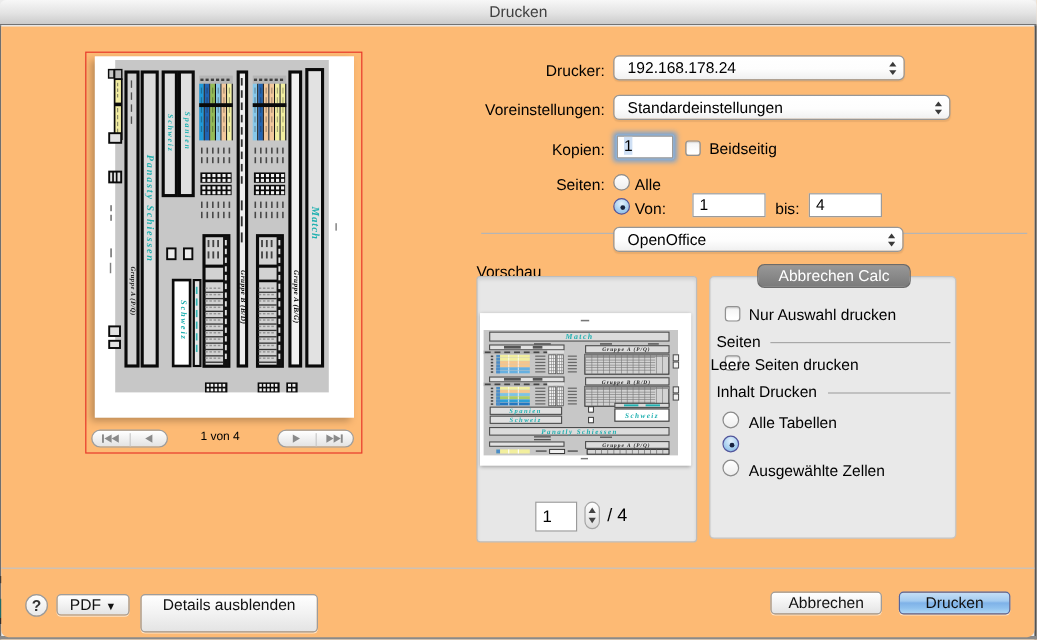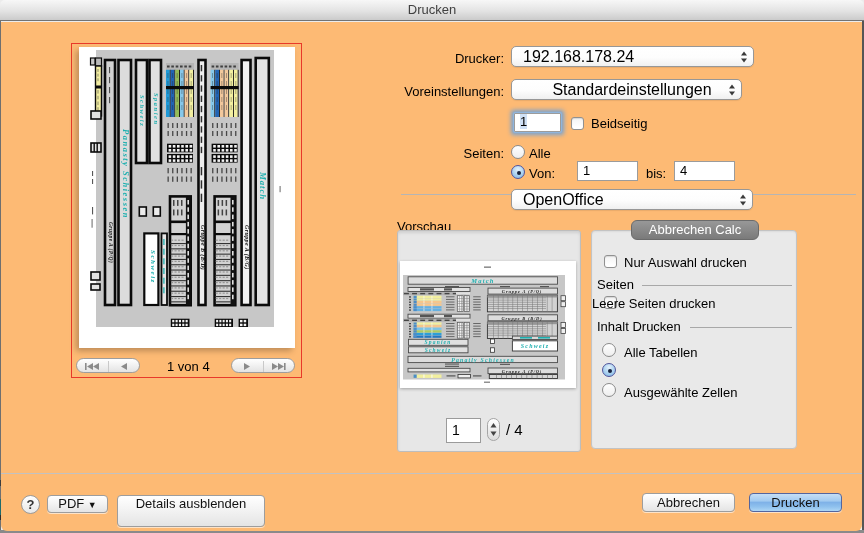--- a/index.html
+++ b/index.html
@@ -43,21 +43,21 @@
     background:linear-gradient(#c5def5 0%, #a3cbf0 40%, #7fb2e8 50%, #8fc1ee 75%, #aed6f4 100%);
     border:1px solid #54659e;
   }
 
   
   .flabel { position:absolute; font-size:13px; color:#000; text-align:right; width:160px; }
 
   .popup {
     position:absolute; height:21px; border:1px solid #979797; border-radius:5px;
     background:linear-gradient(#ffffff 0%, #fdfdfd 55%, #f0f0f0 100%);
-    font-size:16px; color:#000; line-height:19px; padding-left:11px;
+    font-size:13px; color:#000; line-height:19px; padding-left:11px;
     box-shadow:0 1px 1px rgba(0,0,0,.08);
   }
   .popup svg { position:absolute; right:5px; top:3px; }
 
   .tfield {
     position:absolute; background:#fff; border:1px solid #9b9b9b;
     font-size:13px; color:#000; padding-left:5px; line-height:18px;
   }
   .checkbox {
     position:absolute; width:13px; height:13px; border:1px solid #919191;
@@ -122,27 +122,28 @@
   <div id="content">
 
     <div class="flabel" style="left:343px; top:29px;">Drucker:</div>
     <div class="popup" style="left:510px; top:24px; width:243px;">192.168.178.24
       <svg width="8" height="14" viewBox="0 0 8 14">
         <path d="M4 1.5 L7 5.5 L1 5.5 Z" fill="#3a3a3a"></path>
         <path d="M4 12.5 L1 8.5 L7 8.5 Z" fill="#3a3a3a"></path>
       </svg>
     </div>
     <div class="flabel" style="left:343px; top:62px;">Voreinstellungen:</div>
-    <div class="popup" style="left:510px; top:57px; width:231px;text-align:center;">Standardeinstellungen
+    <div class="popup" style="left:510px; top:57px; width:281px;">Standardeinstellungen
       <svg width="8" height="14" viewBox="0 0 8 14">
         <path d="M4 1.5 L7 5.5 L1 5.5 Z" fill="#3a3a3a"></path>
         <path d="M4 12.5 L1 8.5 L7 8.5 Z" fill="#3a3a3a"></path>
       </svg>
     </div>
 
+    <div class="flabel" style="left:343px; top:95px;">Kopien:</div>
     <div class="tfield" style="left:513px; top:91px; width:47px; height:19px; border-radius:1px; box-shadow:0 0 0 1px #8fb5dd, 0 0 4px 3px rgba(110,160,215,.95); line-height:16px;"><span style="background:#cfe0f5;">1</span></div>
     <div class="checkbox" style="left:570px; top:95px;"></div>
     <div class="ctext" style="left:590px; top:94px;">Beidseitig</div>
 
     <div class="flabel" style="left:343px; top:124px;">Seiten:</div>
     <div class="radio" style="left:510px; top:123px;"></div>
     <div class="ctext" style="left:528px; top:124px;">Alle</div>
     <div class="radio sel" style="left:510px; top:143px;"></div>
     <div class="ctext" style="left:528px; top:144px;">Von:</div>
     <div class="tfield" style="left:576px; top:139px; width:61px; height:20px;">1</div>
@@ -893,21 +894,21 @@
         </svg></div>
       <div class="navgrp" style="left:4px; top:314px;">
         <svg width="62" height="13" viewBox="0 0 62 13">
           <rect x="8" y="3" width="1.6" height="7" fill="#8a8a8a"></rect>
           <path d="M16 3 L10 6.5 L16 10 Z" fill="#8a8a8a"></path>
           <path d="M22 3 L16 6.5 L22 10 Z" fill="#8a8a8a"></path>
           <path d="M50 3 L44 6.5 L50 10 Z" fill="#8a8a8a"></path>
         </svg>
         <div class="navdiv"></div>
       </div>
-      <div class="ctext" style="left:95px; top:315px; font-size:13px;">1 von 4</div>
+      <div class="ctext" style="left:95px; top:315px; font-size:10px;">1 von 4</div>
       <div class="navgrp" style="left:159px; top:314px;">
         <svg width="62" height="13" viewBox="0 0 62 13">
           <path d="M12 3 L18 6.5 L12 10 Z" fill="#8a8a8a"></path>
           <path d="M40 3 L46 6.5 L40 10 Z" fill="#8a8a8a"></path>
           <path d="M46 3 L52 6.5 L46 10 Z" fill="#8a8a8a"></path>
           <rect x="52" y="3" width="1.6" height="7" fill="#8a8a8a"></rect>
         </svg>
         <div class="navdiv"></div>
       </div>
     </div>

